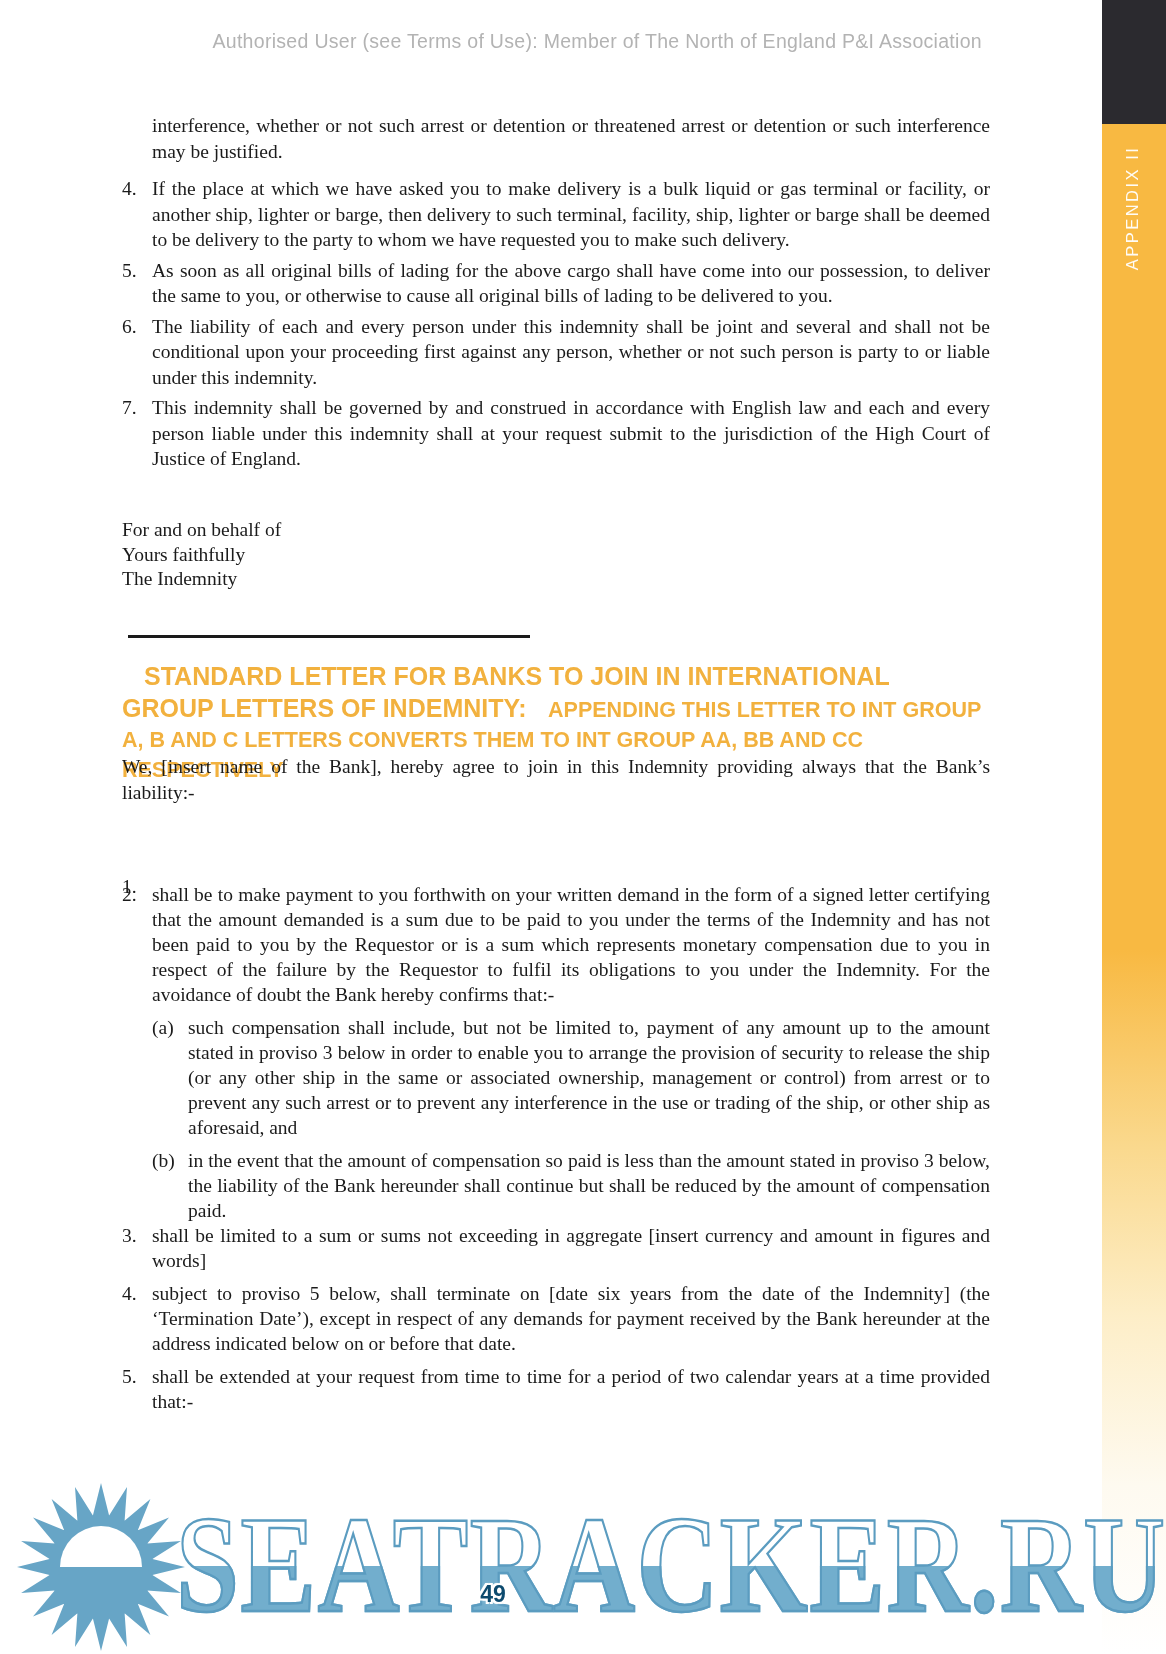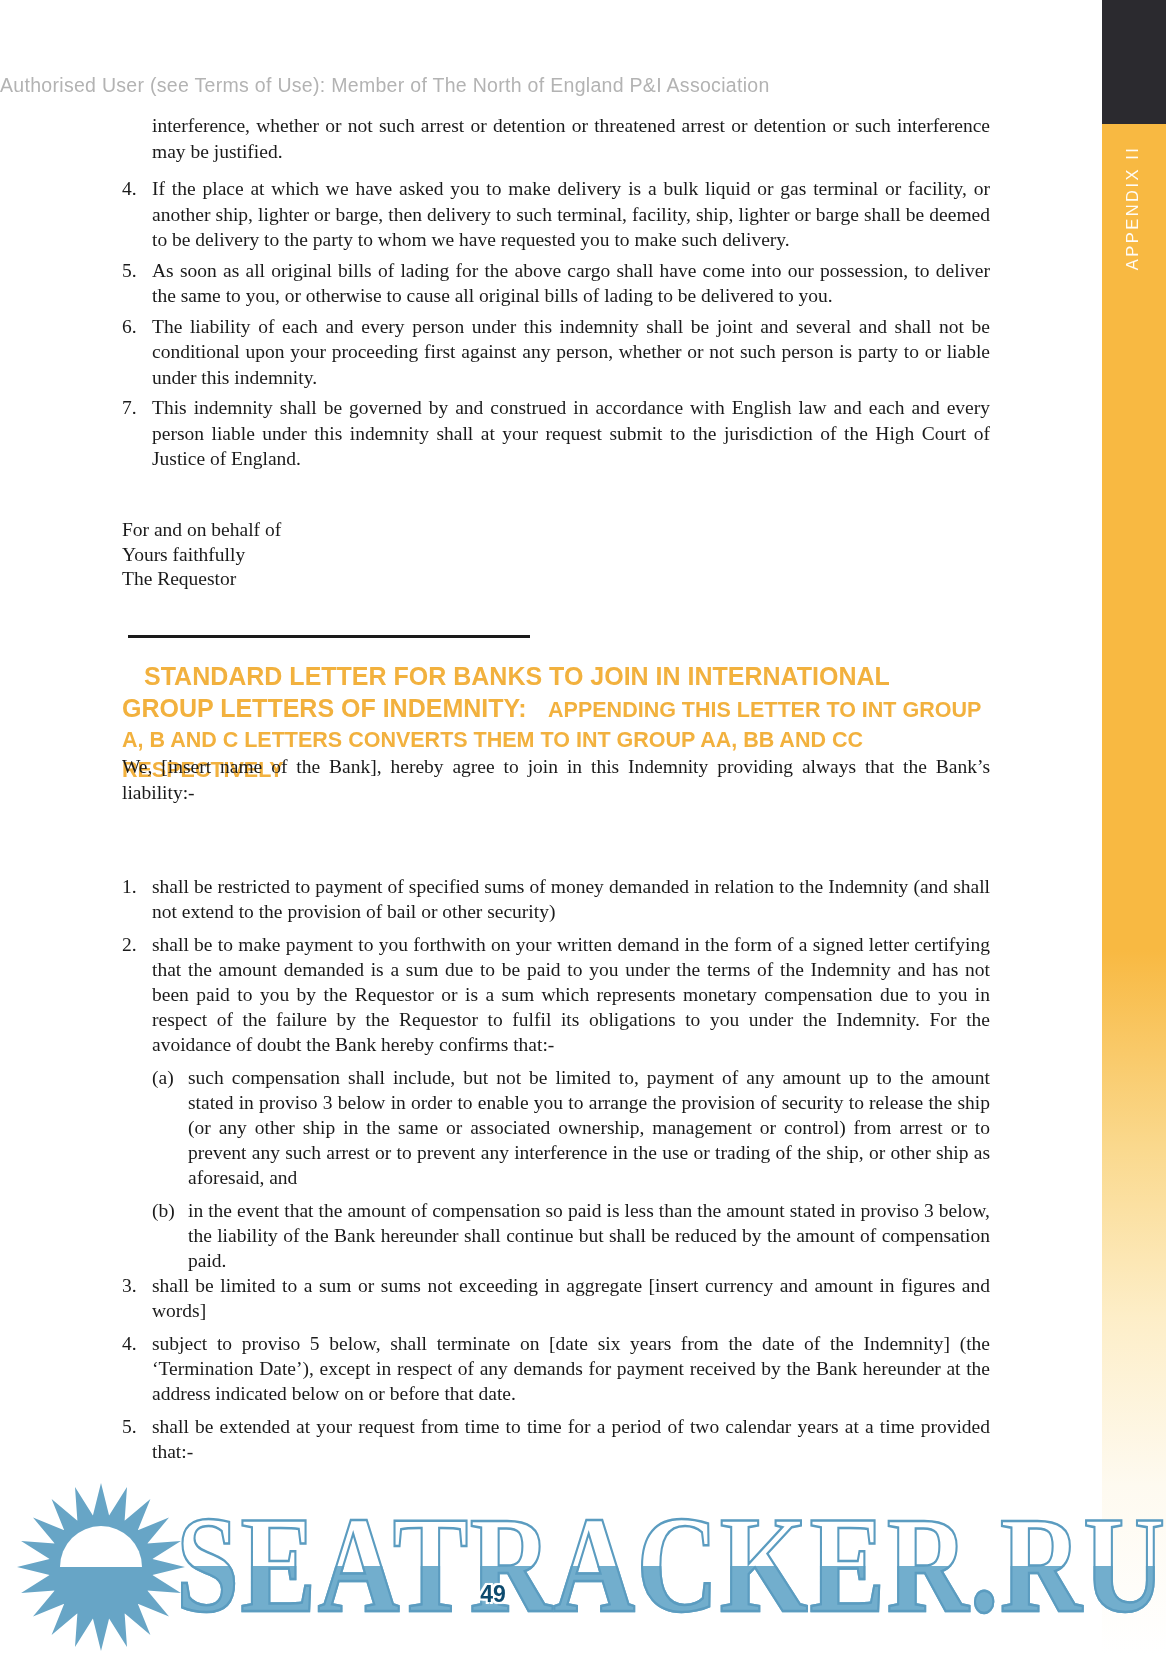--- a/index.html
+++ b/index.html
@@ -1,20 +1,20 @@
 <!DOCTYPE html>
 <html><head>
 <meta charset="utf-8">
 <style>
   html,body{margin:0;padding:0;background:#ffffff;}
   .page{position:relative;width:1166px;height:1654px;background:#ffffff;overflow:hidden;
         font-family:"Liberation Serif",serif;color:#1b1b1b;}
   
-  .header-title{position:absolute;top:30px;left:0;width:982px;text-align:left;
-        font-family:"Liberation Sans",sans-serif;font-size:19.5px;color:#b3b3b3;letter-spacing:.3px;margin-top:44px;}
+  .header-title{position:absolute;top:30px;left:0;width:982px;text-align:right;
+        font-family:"Liberation Sans",sans-serif;font-size:19.5px;color:#b3b3b3;letter-spacing:.3px;}
   
   .side-dark{position:absolute;left:1102px;top:0;width:64px;height:124px;background:#2b2a2f;}
   .side-bar{position:absolute;left:1102px;top:124px;width:64px;height:1530px;
         background:linear-gradient(180deg,#f8b942 0%,#f8b942 54%,#fad98e 67%,#fdeec8 78%,#fefaf0 89%,#ffffff 100%);}
   .side-label{position:absolute;left:1062px;top:198px;width:140px;height:20px;line-height:20px;
         transform:rotate(-90deg);font-family:"Liberation Sans",sans-serif;font-size:16.5px;
         color:rgba(255,255,255,.95);letter-spacing:2.5px;text-align:center;}
   
   .block{position:absolute;left:122px;width:868px;text-align:justify;
          font-size:19.5px;line-height:25.5px;z-index:1;}
@@ -75,36 +75,35 @@
     </div>
     <div class="li">
       <span class="num">7.</span>
       <span>This indemnity shall be governed by and construed in accordance with English law and each and every person liable under this indemnity shall at your request submit to the jurisdiction of the High Court of Justice of England.</span>
     </div>
   </div>
 
   <div class="block" id="block-closing">
     <div>For and on behalf of</div>
     <div>Yours faithfully</div>
-    <div>The Requestor</div>
+    <div>The Indemnity</div>
   </div>
 
   <div class="divider"></div>
 
   <div class="block" id="block-heading">
     <span class="h-main">STANDARD LETTER FOR BANKS TO JOIN IN INTERNATIONAL GROUP LETTERS OF INDEMNITY:</span>
     <span class="h-sub">APPENDING THIS LETTER TO INT GROUP A, B AND C LETTERS CONVERTS THEM TO INT GROUP AA, BB AND CC RESPECTIVELY</span>
   </div>
 
   <div class="block" id="block-intro">We, [insert name of the Bank], hereby agree to join in this Indemnity providing always that the Bank’s liability:-</div>
 
   <div class="block" id="block-list2">
     <div class="li">
       <span class="num">1.</span>
-      <span>shall be restricted to payment of specified sums of money demanded in relation to the Indemnity (and shall not extend to the provision of bail or other security)</span>
     </div>
     <div class="li">
       <span class="num">2.</span>
       <span>shall be to make payment to you forthwith on your written demand in the form of a signed letter certifying that the amount demanded is a sum due to be paid to you under the terms of the Indemnity and has not been paid to you by the Requestor or is a sum which represents monetary compensation due to you in respect of the failure by the Requestor to fulfil its obligations to you under the Indemnity. For the avoidance of doubt the Bank hereby confirms that:-</span>
     </div>
     <div class="sub">
       <span class="num">(a)</span>
       <span>such compensation shall include, but not be limited to, payment of any amount up to the amount stated in proviso 3 below in order to enable you to arrange the provision of security to release the ship (or any other ship in the same or associated ownership, management or control) from arrest or to prevent any such arrest or to prevent any interference in the use or trading of the ship, or other ship as aforesaid, and</span>
     </div>
     <div class="sub nogap">

